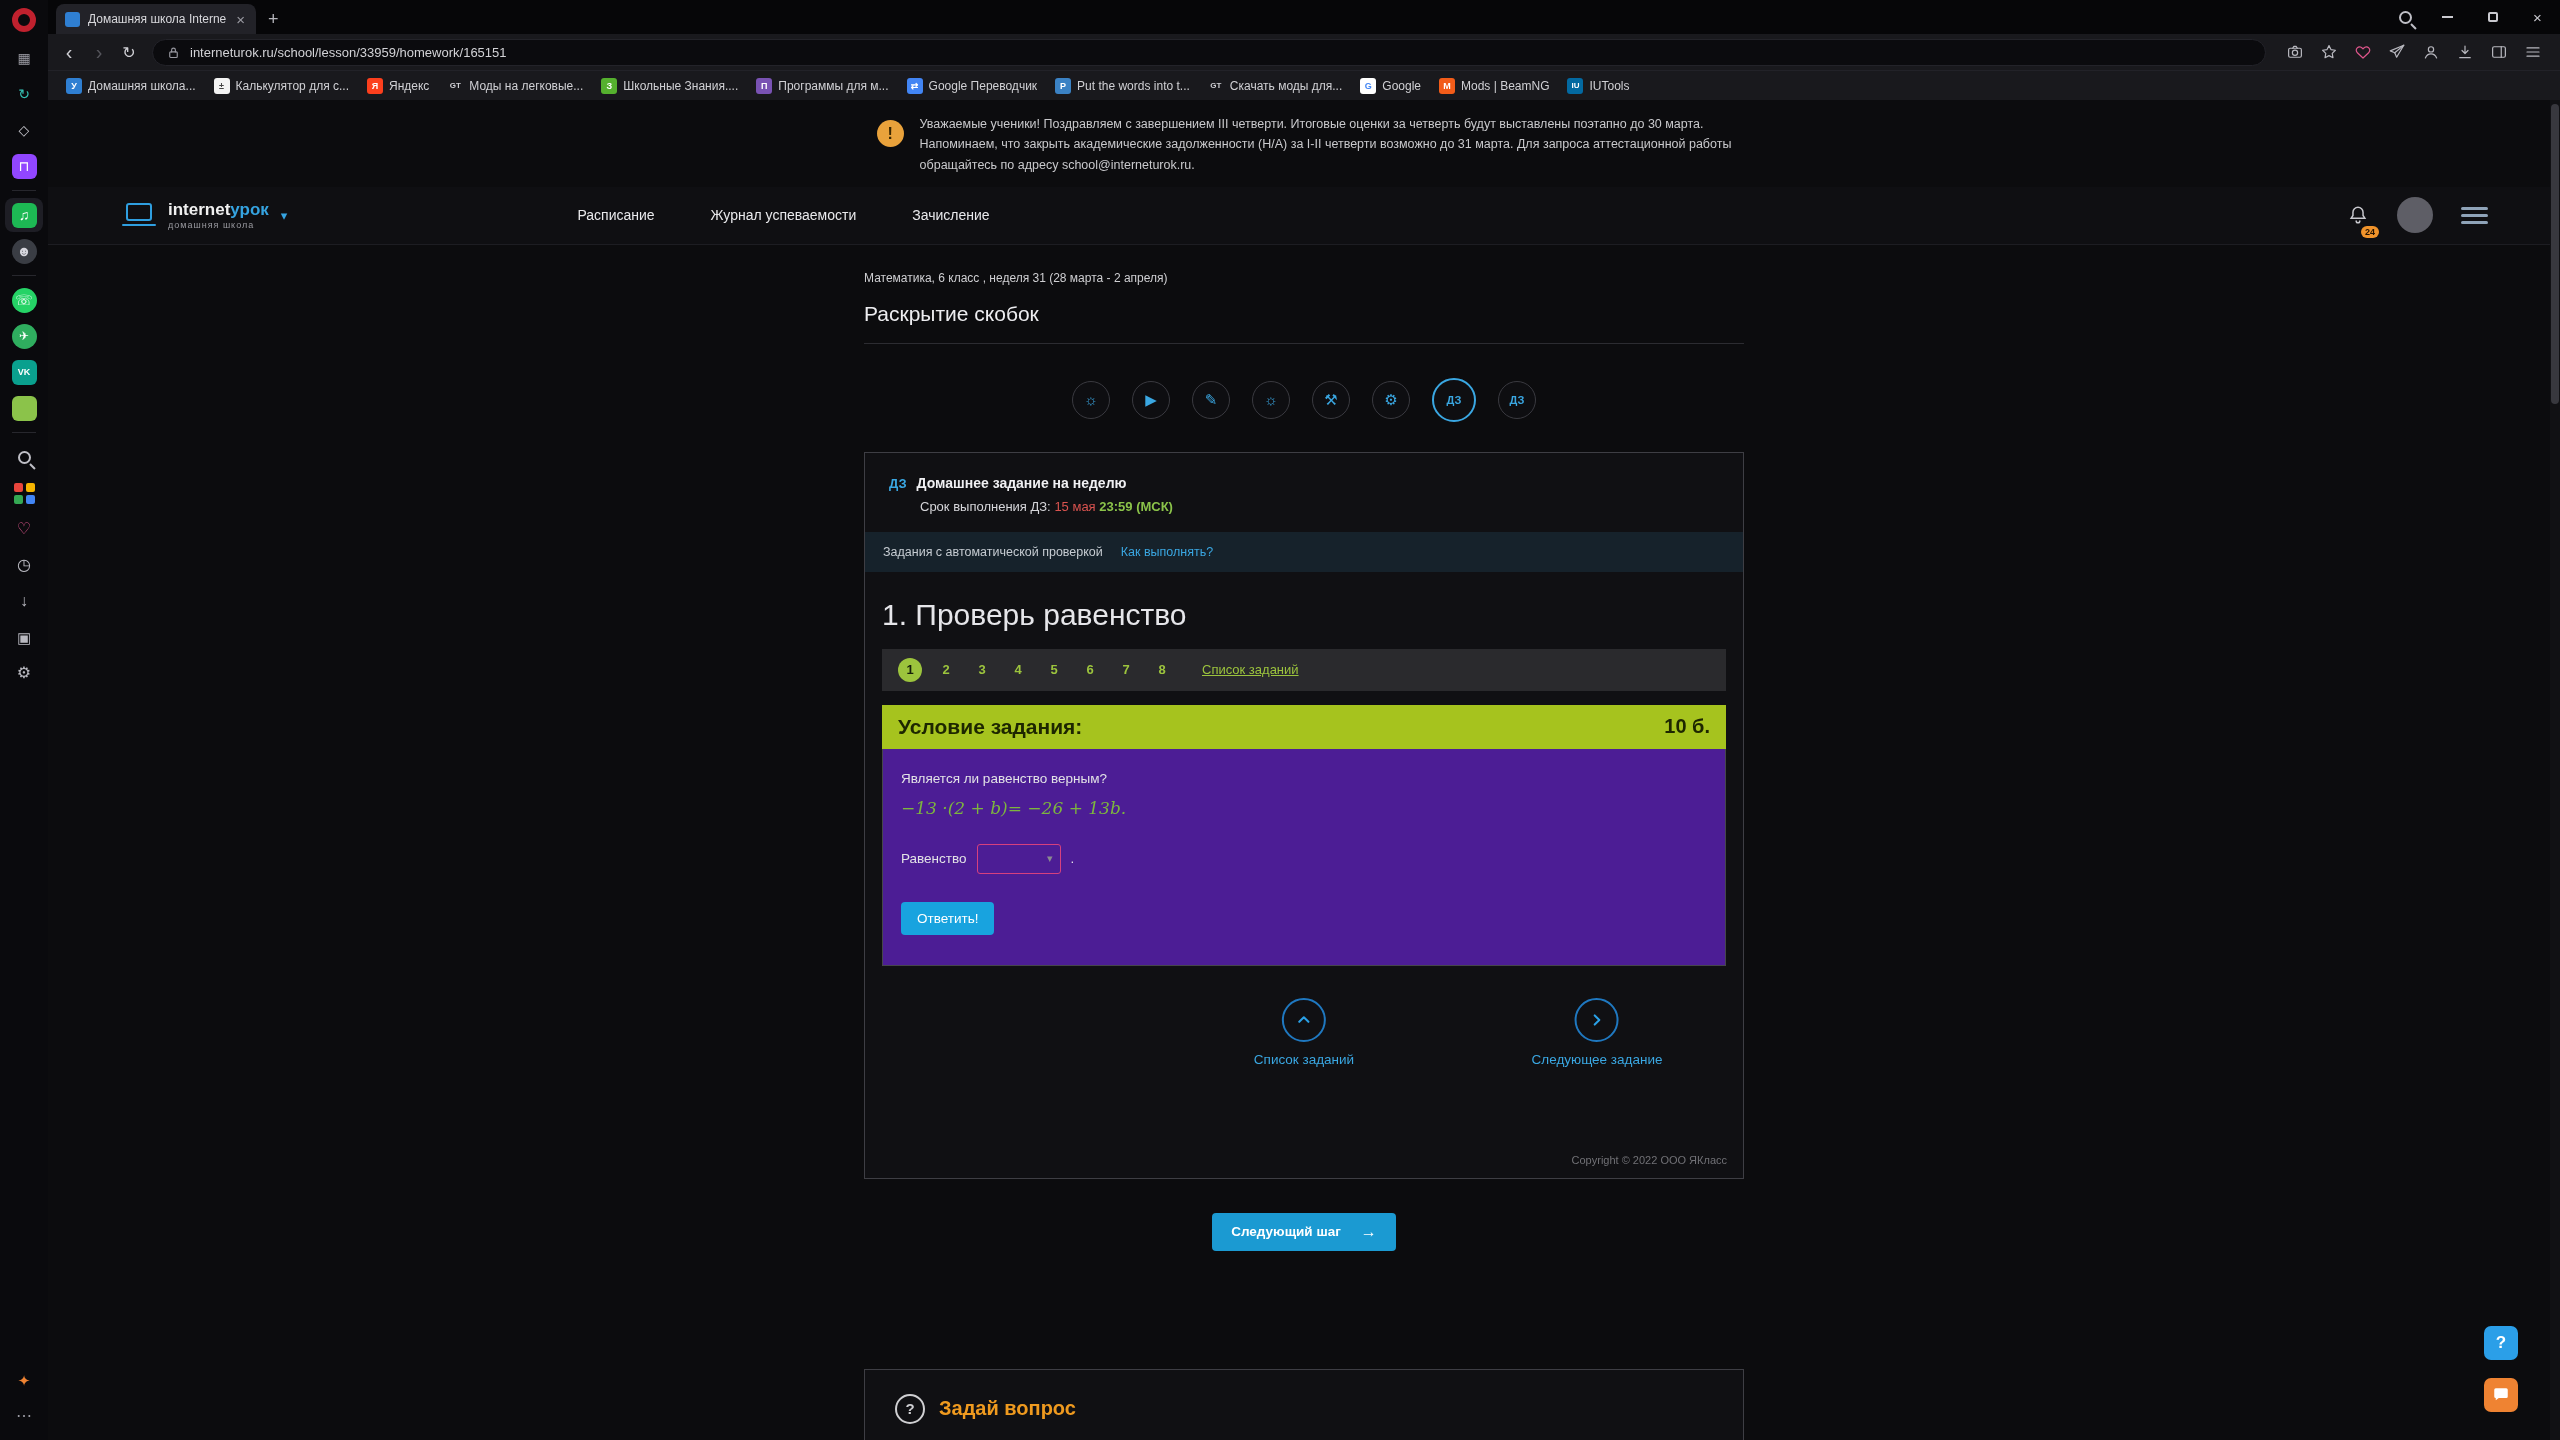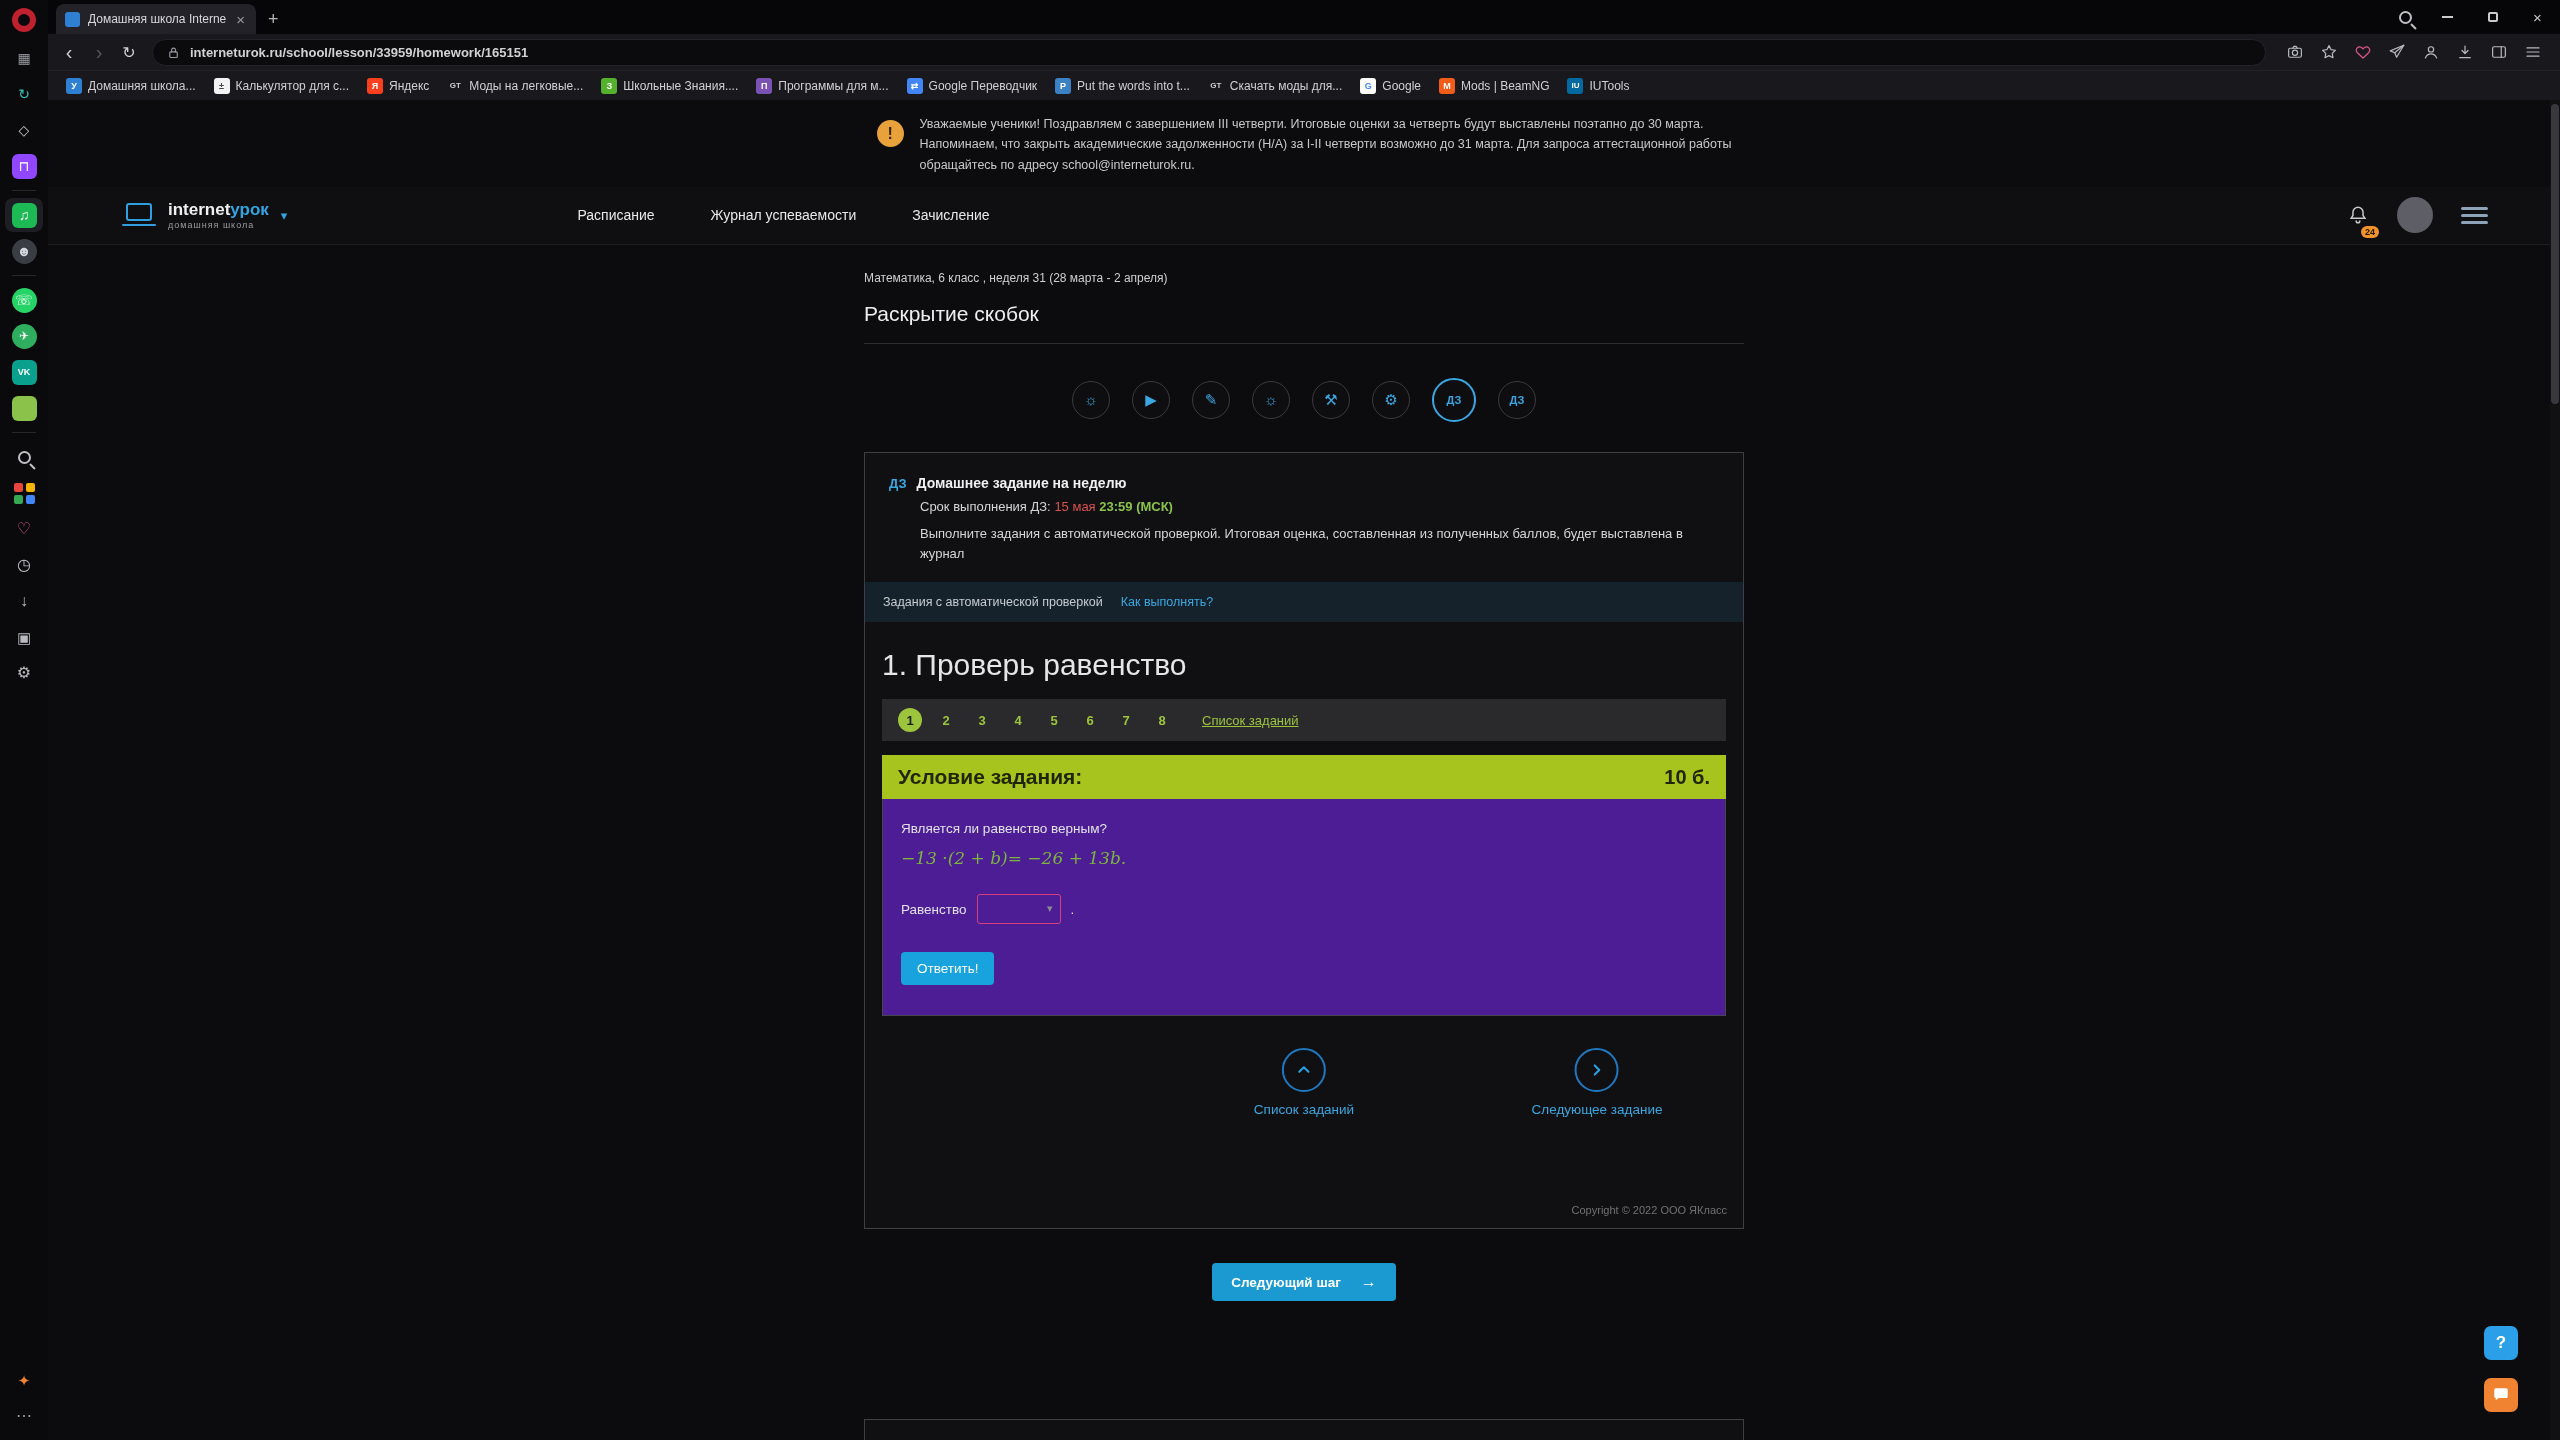--- a/index.html
+++ b/index.html
@@ -40,21 +40,21 @@
   .win-btn{width:45px;height:34px;display:flex;align-items:center;justify-content:center;color:#c9c9cf;font-size:15px;}
   .win-btn .bar{width:11px;height:2px;background:#c9c9cf;display:block;}
   .win-btn .box{width:10px;height:10px;border:2px solid #c9c9cf;border-radius:2px;display:block;}
 
   
   .navbar{position:absolute;left:0;right:0;top:34px;height:36px;background:#19191d;display:flex;align-items:center;padding:0 6px;}
   .nav-btn{width:30px;height:30px;display:flex;align-items:center;justify-content:center;font-size:20px;color:#cfcfd4;}
   .nav-btn.dim{color:#55555c;}
   .nav-btn.reload{font-size:16px;}
   .addressbar{flex:1;height:27px;background:#0b0b0e;border:1px solid #232329;border-radius:14px;display:flex;
-              align-items:center;gap:9px;padding:0 13px;margin:0 8px;font-weight:bold;}
+              align-items:center;gap:9px;padding:0 13px;margin:0 8px;}
   .url{font-size:13px;color:#d2d2d6;white-space:nowrap;overflow:hidden;}
   .tools{display:flex;gap:16px;align-items:center;padding:0 12px;}
   .tool{display:flex;align-items:center;justify-content:center;}
   .tool svg{stroke:#b8b8bf;fill:none;stroke-width:1.6;stroke-linecap:round;stroke-linejoin:round;}
   .tool.heart svg{stroke:#e0568c;}
 
   
   .bookmarksbar{position:absolute;left:0;right:0;top:70px;height:30px;background:#19191d;border-top:1px solid #222228;
                 display:flex;align-items:center;gap:2px;padding:0 10px;overflow:hidden;}
   .bm{display:flex;align-items:center;gap:6px;padding:3px 8px;border-radius:4px;font-size:12px;color:#d0d0d4;white-space:nowrap;}
@@ -437,21 +437,20 @@
           <div class="hw-head">
             <div class="hw-row1">
               <span class="hw-badge">ДЗ</span>
               <span class="hw-title">Домашнее задание на неделю</span>
             </div>
             <div class="hw-deadline">
               <span>Срок выполнения ДЗ:</span>
               <span class="dl-date">15 мая</span>
               <span class="dl-time">23:59 (МСК)</span>
             </div>
-            <div class="hw-desc">Выполните задания с автоматической проверкой. Итоговая оценка, составленная из полученных баллов, будет выставлена в журнал</div>
           </div>
 
           <div class="hw-tabs">
             <span class="hw-tab">Задания с автоматической проверкой</span>
             <span class="hw-help">Как выполнять?</span>
           </div>
 
           <div class="task-title">1. Проверь равенство</div>
 
           <div class="pills">

